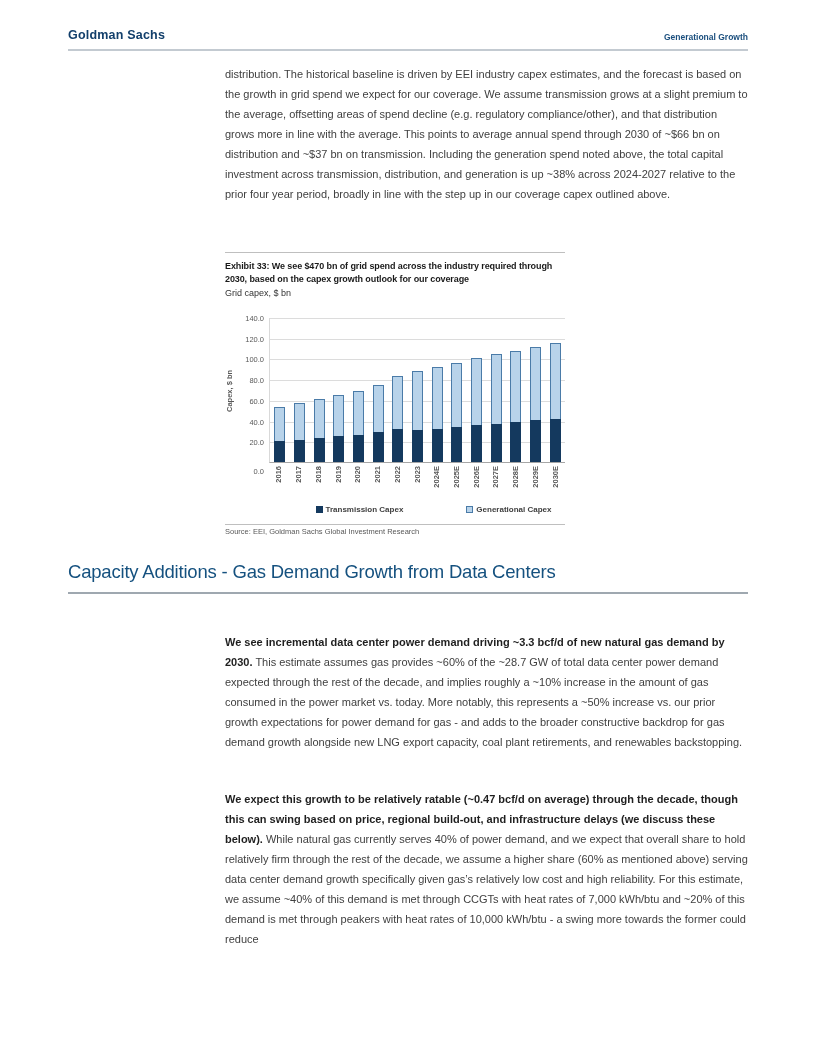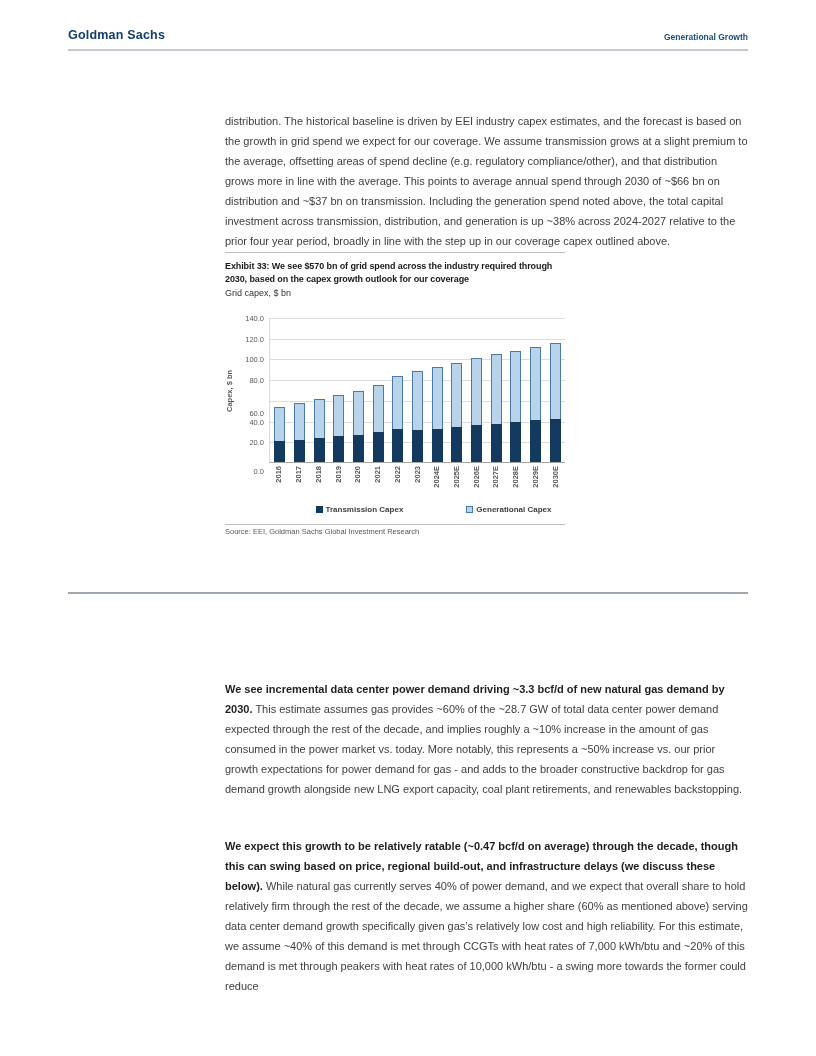--- a/index.html
+++ b/index.html
@@ -11,21 +11,21 @@
   }
   
   .header {
     position:absolute; left:68px; right:68px; top:28px;
     display:flex; justify-content:space-between; align-items:flex-end;
   }
   .brand { font-size:12.5px; font-weight:bold; color:#123f6b; letter-spacing:0.2px; }
   .report-title { font-size:8.5px; font-weight:bold; color:#1b4f7e; }
   .header-rule { position:absolute; left:68px; right:68px; top:49px; height:2px; background:#c3cad1; }
   
-  .body-col { position:absolute; left:225px; width:523px;margin-top:47px; }
+  .body-col { position:absolute; left:225px; width:523px; }
   .body-text { font-size:11px; line-height:20px; color:#404040; }
   .body-text b { color:#1f1f1f; }
   
   .exhibit {
     position:absolute; left:225px; top:252px; width:340px;
     border-top:1px solid #bfbfbf; border-bottom:1px solid #bfbfbf;
     padding:7px 0 10px 0;
   }
   .exhibit-title { font-size:9px; line-height:13px; font-weight:bold; color:#1a1a1a; letter-spacing:-0.1px; }
   .exhibit-subtitle { font-size:9px; color:#333333; margin-top:2px; }
@@ -82,30 +82,30 @@
     <span class="brand">Goldman Sachs</span>
     <span class="report-title">Generational Growth</span>
   </div>
   <div class="header-rule"></div>
 
   <div class="body-col" style="top:64px;">
     <p class="body-text">distribution. The historical baseline is driven by EEI industry capex estimates, and the forecast is based on the growth in grid spend we expect for our coverage. We assume transmission grows at a slight premium to the average, offsetting areas of spend decline (e.g. regulatory compliance/other), and that distribution grows more in line with the average. This points to average annual spend through 2030 of ~$66 bn on distribution and ~$37 bn on transmission. Including the generation spend noted above, the total capital investment across transmission, distribution, and generation is up ~38% across 2024-2027 relative to the prior four year period, broadly in line with the step up in our coverage capex outlined above.</p>
   </div>
 
   <div class="exhibit">
-    <div class="exhibit-title">Exhibit 33: We see $570 bn of grid spend across the industry required through 2030, based on the capex growth outlook for our coverage</div>
+    <div class="exhibit-title">Exhibit 33: We see $470 bn of grid spend across the industry required through 2030, based on the capex growth outlook for our coverage</div>
     <div class="exhibit-subtitle">Grid capex, $ bn</div>
     <div class="chart">
       <div class="ylabel">Capex, $ bn</div>
       <div class="chart-body">
         <div class="yaxis" id="yaxis">
             <div class="ytick" style="top: 149px;">0.0</div>
             <div class="ytick" style="top: 120.286px;">20.0</div>
             <div class="ytick" style="top: 99.5714px; margin-left: 48px;">40.0</div>
-            <div class="ytick" style="top: 78.8571px; margin-top: 12px;">60.0</div>
+            <div class="ytick" style="top: 78.8571px;">60.0</div>
             <div class="ytick" style="top: 58.1429px;">80.0</div>
             <div class="ytick" style="top: 37.4286px;">100.0</div>
             <div class="ytick" style="top: 16.7143px;">120.0</div>
             <div class="ytick" style="top: -4px;">140.0</div>
           </div>
         <div class="plot-wrap">
           <div class="plot" id="plot">
               <div class="gridline" style="top: 124.286px;"></div>
               <div class="gridline" style="top: 103.571px;"></div>
               <div class="gridline" style="top: 82.8571px;"></div>
@@ -230,20 +230,21 @@
                 <span class="swatch" style="background: rgb(184, 211, 234); border: 1px solid rgb(74, 123, 168);"></span>
                 <span>Generational Capex</span>
               </div>
             </div>
         </div>
       </div>
     </div>
   </div>
   <div class="source">Source: EEI, Goldman Sachs Global Investment Research</div>
 
+  <h1 class="section-heading">Capacity Additions - Gas Demand Growth from Data Centers</h1>
   <div class="section-rule"></div>
 
   <div class="body-col" style="top:632px;">
     <p class="body-text">
       <b>We see incremental data center power demand driving ~3.3 bcf/d of new natural gas demand by 2030.</b><span> This estimate assumes gas provides ~60% of the ~28.7 GW of total data center power demand expected through the rest of the decade, and implies roughly a ~10% increase in the amount of gas consumed in the power market vs. today. More notably, this represents a ~50% increase vs. our prior growth expectations for power demand for gas - and adds to the broader constructive backdrop for gas demand growth alongside new LNG export capacity, coal plant retirements, and renewables backstopping.</span>
     </p>
   </div>
 
   <div class="body-col" style="top:789px;">
     <p class="body-text">

